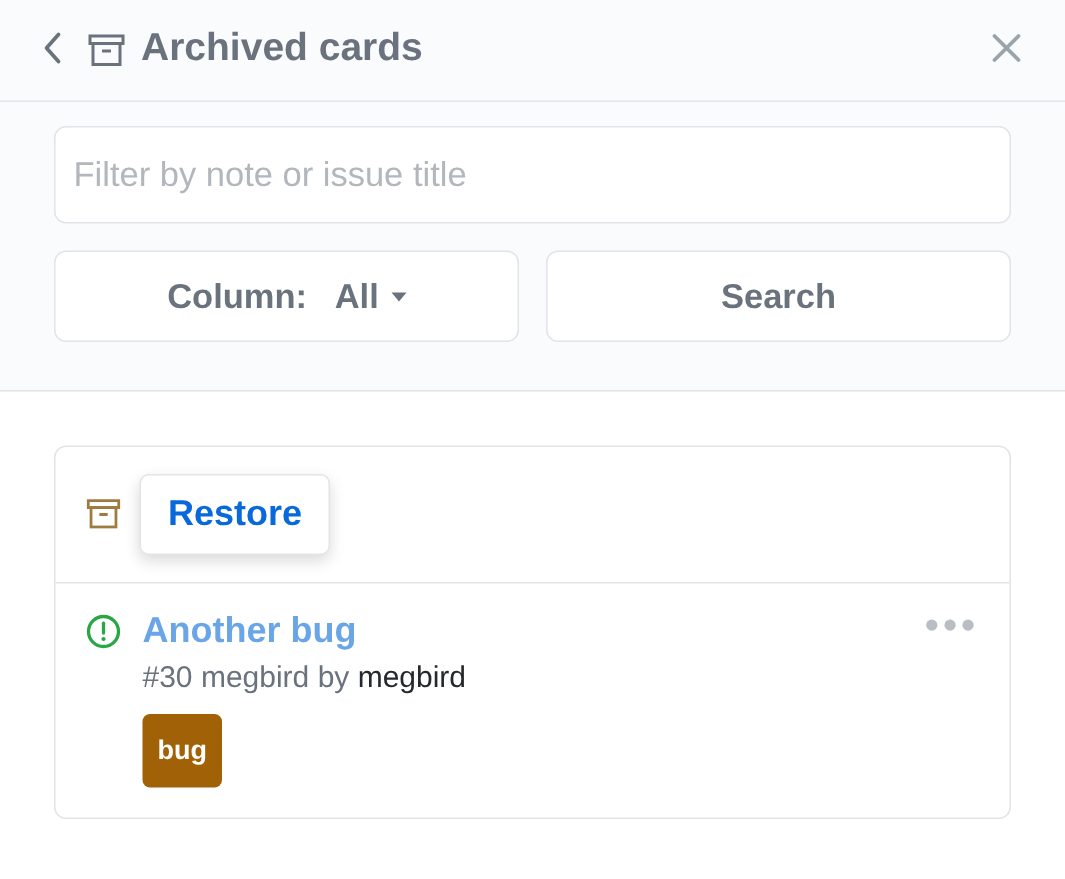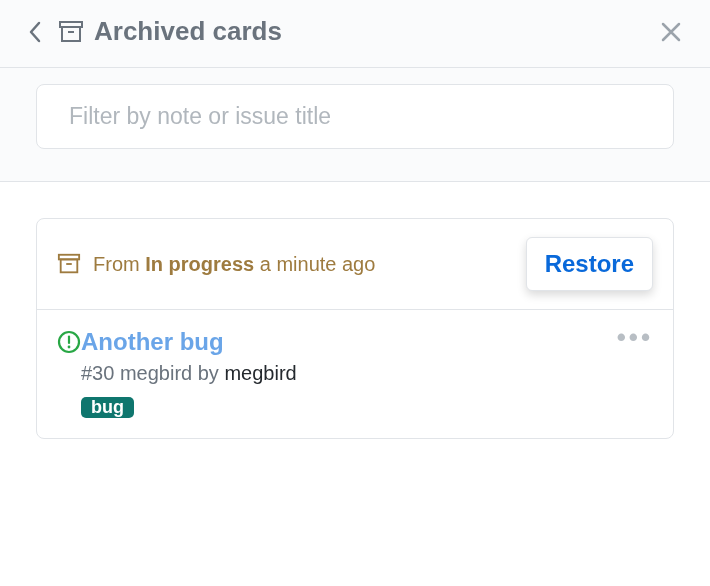--- a/index.html
+++ b/index.html
@@ -25,21 +25,21 @@
 .back-btn {
   background: none;
   border: none;
   cursor: pointer;
   padding: 4px;
   display: flex;
   align-items: center;
 }
 .title-wrap {
   display: flex;
-  align-items: center;
+  align-items: flex-end;
   gap: 10px;
   flex: 1;
 }
 .title {
   font-size: 26px;
   font-weight: 600;
   color: #6a737d;
 }
 .close-btn {
   background: none;
@@ -48,21 +48,21 @@
   padding: 4px;
   display: flex;
 }
 .filters {
   background: #fafbfc;
   border-bottom: 1px solid #e1e4e8;
   padding: 16px 36px 32px 36px;
 }
 .filter-input {
   width: 100%;
-  padding: 18px 32px;
+  padding: 18px 12px;
   font-size: 23px;
   border: 1px solid #e1e4e8;
   border-radius: 8px;
   color: #24292e;
   background: #fff;
 }
 .filter-input::placeholder {
   color: #b1b7bd;
 }
 .filter-row {
@@ -122,20 +122,21 @@
   padding: 12px 18px;
   font-size: 24px;
   font-weight: 600;
   color: #0969da;
   cursor: pointer;
   box-shadow: 0 4px 10px rgba(0,0,0,0.15);
 }
 .card-body {
   padding: 18px 20px 20px 20px;
   display: flex;
+  gap: 14px;
   position: relative;
 }
 .issue-icon {
   flex-shrink: 0;
   margin-top: 2px;
 }
 .issue-content {
   flex: 1;
 }
 .issue-title {
@@ -149,25 +150,25 @@
   margin-top: 6px;
 }
 .issue-meta .user {
   color: #24292e;
 }
 .labels {
   margin-top: 12px;
 }
 .label {
   display: inline-block;
-  background: #0f766e;
+  background: #a16207;
   color: #fff;
   font-size: 18px;
   font-weight: 600;
-  padding: 0 10px;
+  padding: 14px 10px;
   border-radius: 5px;
 }
 .kebab {
   position: absolute;
   top: 14px;
   right: 20px;
   background: none;
   border: none;
   cursor: pointer;
   color: #b8bec4;
@@ -198,38 +199,42 @@
     </div>
     <button class="close-btn">
       <svg width="22" height="22" viewBox="0 0 22 22">
           <path d="M3 3 L19 19 M19 3 L3 19" stroke="#9ba3ab" stroke-width="2.5" stroke-linecap="round"></path>
         </svg>
     </button>
   </div>
 
   <div class="filters">
     <input class="filter-input" type="text" placeholder="Filter by note or issue title" style="">
+    <div class="filter-row">
+      <button class="col-btn">
+        <span>Column:</span>
+        <span>&nbsp;</span>
+        <span>All</span>
+        <span class="caret"></span>
+      </button>
+      <button class="search-btn">
+        <span>Search</span>
+      </button>
+    </div>
   </div>
 
   <div class="content">
     <div class="card">
 
       <div class="card-header">
         <svg width="24" height="24" viewBox="0 0 26 26">
             <rect x="2" y="3" width="22" height="5" fill="none" stroke="#9e7b3f" stroke-width="2"></rect>
             <rect x="4" y="8" width="18" height="14" fill="none" stroke="#9e7b3f" stroke-width="2"></rect>
             <line x1="10" y1="13" x2="16" y2="13" stroke="#9e7b3f" stroke-width="2"></line>
           </svg>
-        <span class="from-text">
-          <span>From</span>
-          <span> </span>
-          <span class="col-name">In progress</span>
-          <span> </span>
-          <span>a minute ago</span>
-        </span>
         <button class="restore-btn">
           <span>Restore</span>
         </button>
       </div>
 
       <div class="card-body">
         <span class="issue-icon">
           <svg width="24" height="24" viewBox="0 0 24 24">
               <circle cx="12" cy="12" r="10" fill="none" stroke="#28a745" stroke-width="2.2"></circle>
               <line x1="12" y1="6.5" x2="12" y2="13" stroke="#28a745" stroke-width="2.2" stroke-linecap="round"></line>

